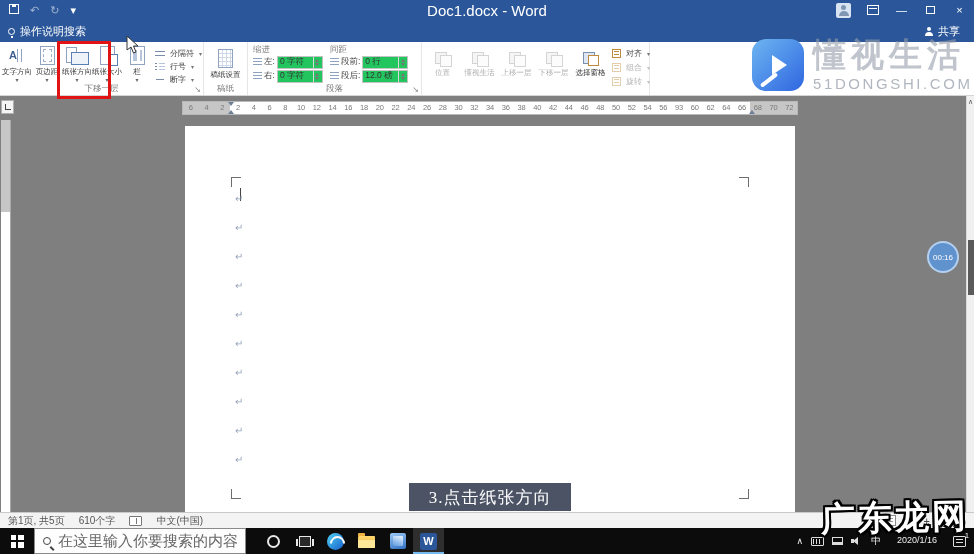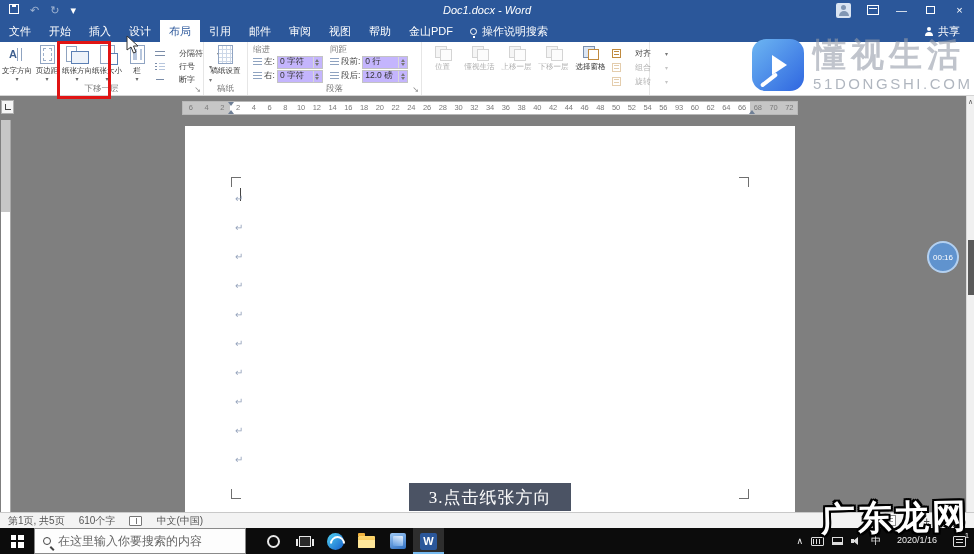--- a/index.html
+++ b/index.html
@@ -8,21 +8,21 @@
     font-family:"Liberation Sans",sans-serif;-webkit-font-smoothing:antialiased;}
 
   
   .titlebar{position:absolute;left:0;top:0;width:100%;height:20px;background:#2b579a;display:flex;align-items:center;}
   .qat{display:flex;align-items:center;gap:11px;padding-left:9px;z-index:2;}
   .qbtn{color:#fff;font-size:11px;line-height:20px;cursor:default;}
   .qbtn.dim{opacity:.55;}
   .ic-save{display:inline-block;width:10px;height:10px;border:1.5px solid #fff;position:relative;}
   .ic-save::after{content:"";position:absolute;left:2px;top:-1px;width:4px;height:3px;background:#fff;}
   .twrap{position:absolute;left:0;right:0;top:0;height:20px;display:flex;align-items:center;justify-content:center;pointer-events:none;}
-  .wtitle{color:#fff;font-size:11px;font-style:italic;}
+  .wtitle{color:#fff;font-size:15px;}
   .wctl{position:absolute;right:0;top:0;height:20px;display:flex;align-items:stretch;}
   .wbtn{width:29px;display:flex;align-items:center;justify-content:center;color:#fff;font-size:11px;}
   .personbox{width:15px;height:15px;background:#d9e4f2;border-radius:2px;position:relative;}
   .personbox::before{content:"";position:absolute;left:5px;top:2px;width:5px;height:5px;border-radius:50%;background:#8096b3;}
   .personbox::after{content:"";position:absolute;left:2.5px;top:8px;width:10px;height:5px;border-radius:5px 5px 0 0;background:#8096b3;}
   .rdo{width:12px;height:10px;border:1px solid #fff;position:relative;}
   .rdo::after{content:"";position:absolute;left:1px;right:1px;top:2px;height:1px;background:#fff;}
   .restore{width:9px;height:8px;border:1px solid #fff;position:relative;background:#2b579a;}
   .restore::before{content:"";position:absolute;left:1.5px;top:-3.5px;width:8px;height:8px;border:1px solid #fff;z-index:-1;}
 
@@ -41,28 +41,28 @@
   
   .ribbon{position:absolute;left:0;top:42px;width:100%;height:54px;background:#fff;border-bottom:1px solid #d4d4d4;display:flex;}
   .rgroup{position:relative;border-right:1px solid #e6e6e6;padding:1px 2px 12px 2px;height:100%;}
   .g1{width:204px;display:flex;}
   .g2{width:44px;display:flex;justify-content:center;}
   .g3{width:174px;}
   .g4{width:228px;display:flex;}
   .glabel{position:absolute;left:0;right:0;bottom:0;height:12px;text-align:center;font-size:8.5px;color:#777;line-height:11px;}
   .launcher{position:absolute;right:2px;bottom:1px;font-size:8px;color:#888;line-height:9px;}
   .gbody{display:flex;}
-  .bigbtn{min-width:30px;display:flex;flex-direction:column;align-items:center;padding-top:2px;cursor:default;}
+  .bigbtn{min-width:30px;display:flex;flex-direction:column;align-items:center;padding-top:2px;cursor:default;justify-content:center;}
   .bigbtn .blbl{font-size:7.5px;color:#333;white-space:nowrap;margin-top:2px;line-height:9px;}
   .bigbtn .blbl.two{white-space:normal;width:34px;text-align:center;}
   .bigbtn .drop{font-size:6px;color:#666;line-height:6px;margin-top:1px;}
   .w36{width:37px;}
   .dis{opacity:.42;}
   .gsmall{display:flex;flex-direction:column;gap:3px;padding-top:5px;margin-left:3px;}
-  .srow{display:flex;align-items:center;gap:14px;font-size:8px;color:#444;height:10px;white-space:nowrap;}
+  .srow{display:flex;align-items:center;gap:5px;font-size:8px;color:#444;height:10px;white-space:nowrap;}
   .drop2{font-size:6px;color:#777;}
   
   .ic{position:relative;display:inline-block;}
   .ic-doc,.ic-margins,.ic-size,.ic-cols,.ic-grid{width:15px;height:19px;border:1.5px solid #90a4c2;background:#fff;}
   .ic-margins::after{content:"";position:absolute;left:2px;right:2px;top:2px;bottom:2px;border:1px dashed #9eb0ca;}
   .ic-size::after{content:"";position:absolute;right:-4px;bottom:-2px;width:8px;height:10px;border:1.5px solid #5b7fb4;background:#fff;}
   .ic-cols::after{content:"";position:absolute;left:2px;right:2px;top:3px;bottom:3px;background:repeating-linear-gradient(to right,#b7c6dd 0 4px,transparent 4px 7px);}
   .ic-orient{width:25px;height:19px;}
   .ic-orient::before{content:"";position:absolute;left:1px;top:1px;width:9px;height:14px;border:1.5px solid #8fa3c0;background:#fff;}
   .ic-orient::after{content:"";position:absolute;left:6px;top:6px;width:16px;height:11px;border:1.5px solid #5b7fb4;background:#eef3fa;}
@@ -82,21 +82,21 @@
   .ic-sel::before{content:"";position:absolute;left:1px;top:1px;width:10px;height:10px;background:#dce6f4;border:1px solid #7b90ad;}
   .ic-sel::after{content:"";position:absolute;left:6px;top:4px;width:9px;height:9px;background:#fff;border:1px solid #c08a3e;}
   .ic-tiny{width:9px;height:9px;border:1px solid #c08a3e;}
   .ic-tiny::after{content:"";position:absolute;left:1px;right:1px;top:1px;bottom:1px;background:repeating-linear-gradient(to bottom,#c08a3e 0 1px,transparent 1px 3px);}
   
   .pcols{display:flex;gap:7px;padding:1px 0 0 3px;}
   .phead{font-size:8.5px;color:#777;height:11px;}
   .frow{display:flex;align-items:center;gap:2px;height:14px;}
   .flbl{font-size:8.5px;color:#444;white-space:nowrap;}
   .ic-fld{width:9px;height:8px;background:repeating-linear-gradient(to bottom,#8fa3c0 0 1px,transparent 1px 3px);display:inline-block;flex:none;}
-  .fbox{display:flex;align-items:center;border:1px solid #c3c3c3;background:#c4b5fd;height:13px;width:46px;}
+  .fbox{display:flex;align-items:center;border:1px solid #c3c3c3;background:#22c55e;height:13px;width:46px;}
   .fval{flex:1;font-size:8.5px;color:#333;padding-left:2px;white-space:nowrap;overflow:hidden;}
   .spin{width:9px;height:100%;border-left:1px solid #d8d8d8;position:relative;flex:none;}
   .spin::before{content:"";position:absolute;left:1.5px;top:2px;border-left:2.5px solid transparent;border-right:2.5px solid transparent;border-bottom:3px solid #777;}
   .spin::after{content:"";position:absolute;left:1.5px;bottom:2px;border-left:2.5px solid transparent;border-right:2.5px solid transparent;border-top:3px solid #777;}
   .amenu{display:flex;flex-direction:column;gap:4px;padding-top:5px;margin-left:3px;}
   
   .brand{position:absolute;left:740px;top:38px;display:flex;align-items:center;gap:9px;z-index:40;pointer-events:none;padding-left:12px;}
   .blogo{width:52px;height:52px;border-radius:14px;background:linear-gradient(135deg,#6db6f2,#2f66e0);position:relative;flex:none;}
   .blogo::before{content:"";position:absolute;left:20px;top:16px;border-left:15px solid #fff;border-top:10px solid transparent;border-bottom:10px solid transparent;}
   .blogo::after{content:"";position:absolute;left:7px;bottom:9px;width:20px;height:4px;background:#fff;border-radius:2px;transform:rotate(-38deg);}
@@ -147,21 +147,21 @@
   .zpct{font-size:14px;color:#444;}
 
   
   .taskbar{position:absolute;left:0;top:528px;width:100%;height:26px;background:#0c0c0c;display:flex;align-items:center;color:#eee;}
   .start{width:34px;height:26px;display:flex;align-items:center;justify-content:center;}
   .winlogo{width:13px;height:13px;display:grid;grid-template-columns:1fr 1fr;grid-template-rows:1fr 1fr;gap:1.5px;}
   .winlogo span{background:#fff;}
   .tsearch{width:212px;height:26px;background:#fdfdfd;border:1px solid #8a8a8a;display:flex;align-items:center;gap:7px;padding:0 8px;}
   .mag{width:8px;height:8px;border:1.5px solid #444;border-radius:50%;position:relative;flex:none;}
   .mag::after{content:"";position:absolute;left:7px;top:7.5px;width:5px;height:1.5px;background:#444;transform:rotate(45deg);transform-origin:0 0;}
-  .tstext{font-size:12px;color:#666;white-space:nowrap;overflow:hidden;}
+  .tstext{font-size:15px;color:#666;white-space:nowrap;overflow:hidden;}
   .apps{display:flex;margin-left:12px;}
   .app{width:31px;height:26px;display:flex;align-items:center;justify-content:center;}
   .app.active{background:rgba(255,255,255,.14);box-shadow:inset 0 -2px 0 #76b9ed;}
   .tic{position:relative;display:inline-block;}
   .ic-cortana{width:13px;height:13px;border:2px solid #e8e8e8;border-radius:50%;}
   .ic-taskview{width:12px;height:11px;border:1px solid #e8e8e8;background:rgba(255,255,255,.12);}
   .ic-taskview::before{content:"";position:absolute;left:-4px;top:2px;width:2px;height:7px;background:#e8e8e8;}
   .ic-taskview::after{content:"";position:absolute;right:-4px;top:2px;width:2px;height:7px;background:#e8e8e8;}
   .ic-edge{width:17px;height:17px;border-radius:50%;background:linear-gradient(135deg,#49c3ef 15%,#1e6fd0 85%);}
   .ic-edge::after{content:"";position:absolute;left:3px;top:3px;width:11px;height:11px;border:2.5px solid #fff;border-radius:50%;border-bottom-color:transparent;border-right-color:transparent;transform:rotate(45deg);}
@@ -217,33 +217,20 @@
       <span class="wbtn">
           <span class="restore"></span>
         </span>
       <span class="wbtn">
           <span>×</span>
         </span>
     </div>
   </div>
 
   <div class="tabbar">
-    <div style="display:flex">
-        <div class="tab">文件</div>
-        <div class="tab">开始</div>
-        <div class="tab">插入</div>
-        <div class="tab">设计</div>
-        <div class="tab active">布局</div>
-        <div class="tab">引用</div>
-        <div class="tab">邮件</div>
-        <div class="tab">审阅</div>
-        <div class="tab">视图</div>
-        <div class="tab">帮助</div>
-        <div class="tab">金山PDF</div>
-      </div>
     <div class="tellme">
       <span class="bulb"></span>
       <span>操作说明搜索</span>
     </div>
     <div class="share">
       <span class="shp"></span>
       <span>共享</span>
     </div>
   </div>
 

